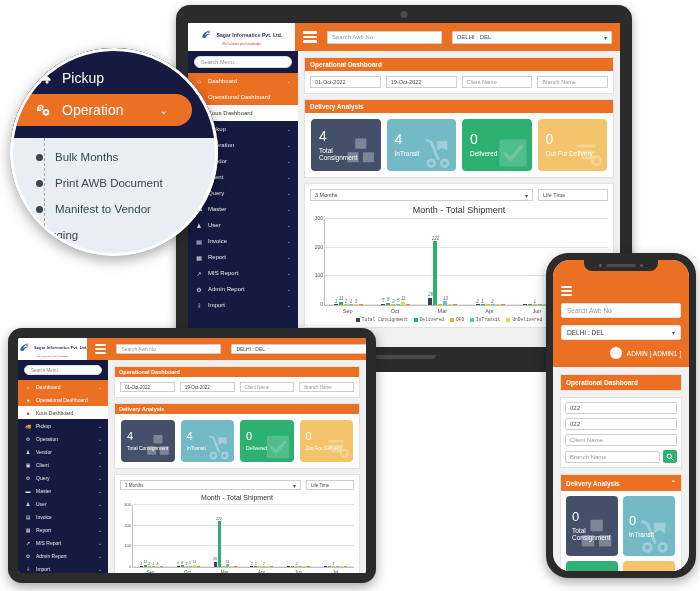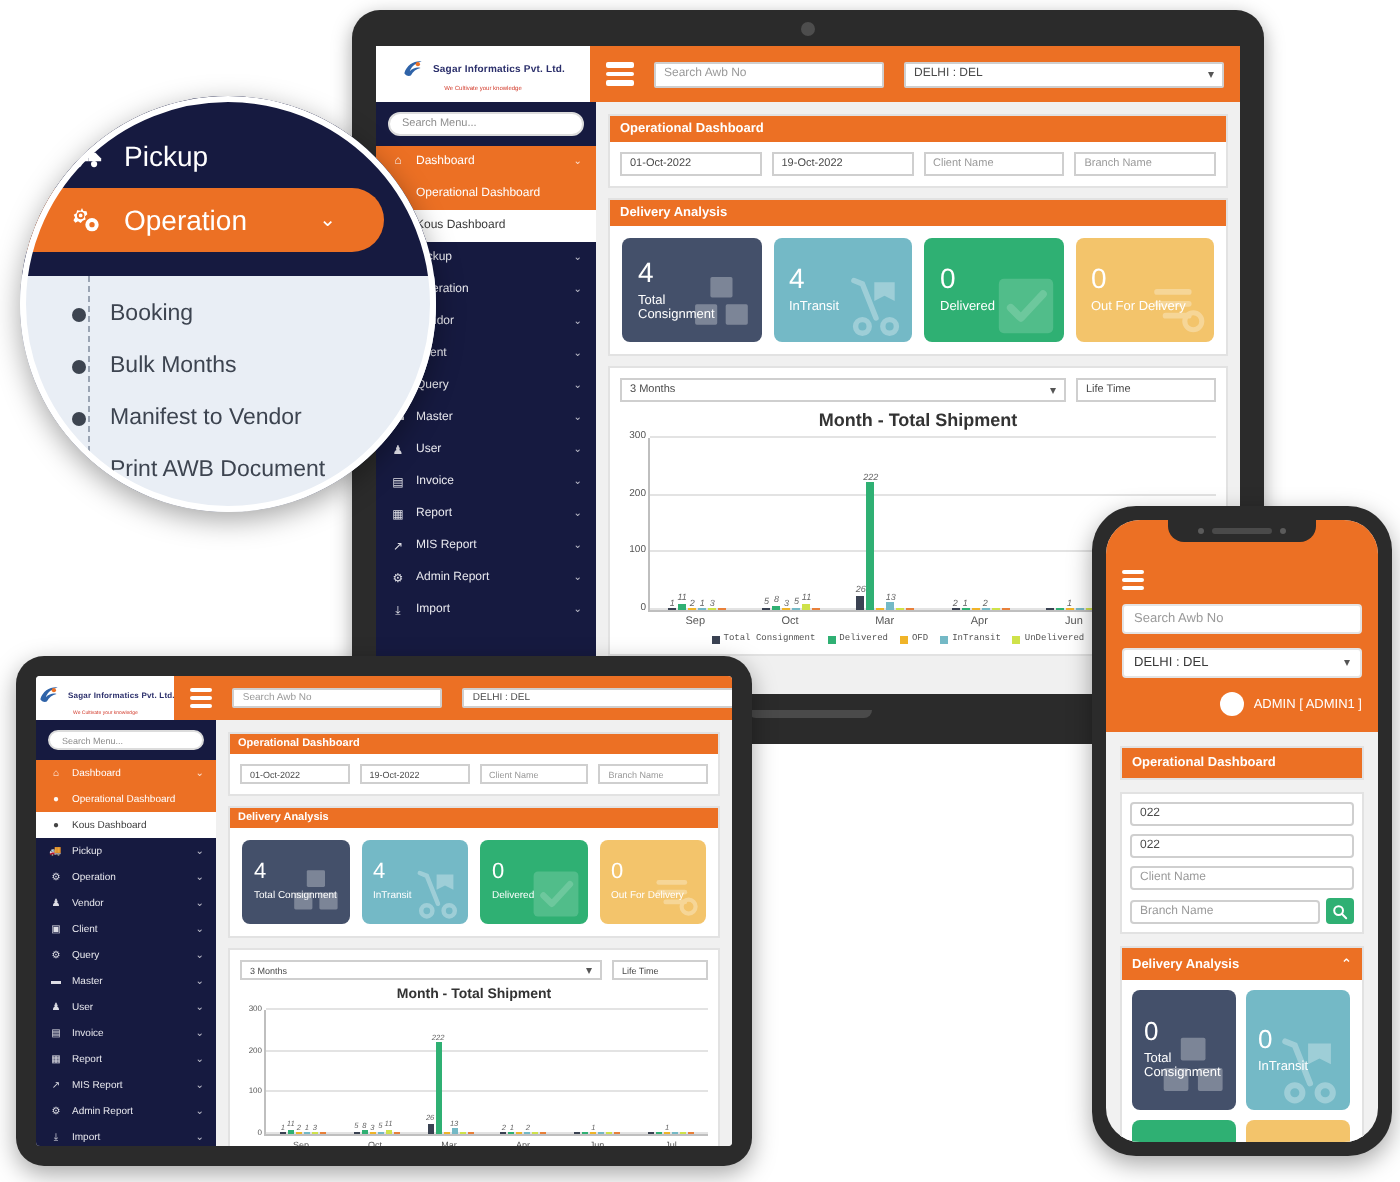--- a/index.html
+++ b/index.html
@@ -60,21 +60,21 @@
   .filters .inp{height:12px;font-size:5.5px;padding:0 4px;flex:1;}
   .cards{display:flex;gap:6px;padding:6px;}
   .cards .card{flex:1;height:52px;padding:7px 8px;}
   .cards .num{font-size:14px;}
   .cards .lbl{font-size:6.5px;margin-top:5px;}
   .cards .gfx{width:34px;height:34px;}
 
   .chartzone{padding:5px;}
   .chart-sel-row{display:flex;gap:5px;margin-bottom:4px;}
   .chart-sel-row .sel{height:12px;font-size:5.5px;padding:0 4px;}
-  .chart-title{text-align:center;font-size:9px;font-weight:bold;color:#333;margin:0 0 4px;}
+  .chart-title{text-align:center;font-size:9px;font-weight:normal;color:#333;margin:0 0 4px;}
 
   
   .chart{position:relative;}
   .plot{position:relative;border-left:1px solid #bfbfbf;}
   .gl{position:absolute;left:0;right:0;height:1px;background:#e3e3e3;}
   .ylab{position:absolute;right:100%;margin-right:2px;transform:translateY(-50%);
         font-size:5px;color:#555;white-space:nowrap;}
   .groups{position:absolute;left:0;right:0;bottom:0;top:0;display:flex;align-items:flex-end;}
   .grp{flex:1;display:flex;align-items:flex-end;justify-content:center;gap:1px;height:100%;position:relative;}
   .bar{width:4px;position:relative;}
@@ -915,34 +915,30 @@
               <circle cx="16.5" cy="15.5" r="2" fill="#ec7024"></circle>
             </svg>
           </span>
           <span>Operation</span>
           <span class="mch">⌄</span>
         </div>
       </div>
     <div class="mbot" id="mag-sub">
         <div class="sitem">
           <span class="dot"></span>
-          <span>Booking</span>
+          <span>Bulk Months</span>
         </div>
         <div class="sitem">
           <span class="dot"></span>
-          <span>Bulk Months</span>
+          <span>Print AWB Document</span>
         </div>
         <div class="sitem">
           <span class="dot"></span>
           <span>Manifest to Vendor</span>
         </div>
         <div class="sitem">
-          <span class="dot"></span>
-          <span>Print AWB Document</span>
-        </div>
-        <div class="sitem">
           <span>Bagging</span>
         </div>
       </div>
   </div>
   <div id="magring"></div>
 
 </div>
 
 </body></html>

